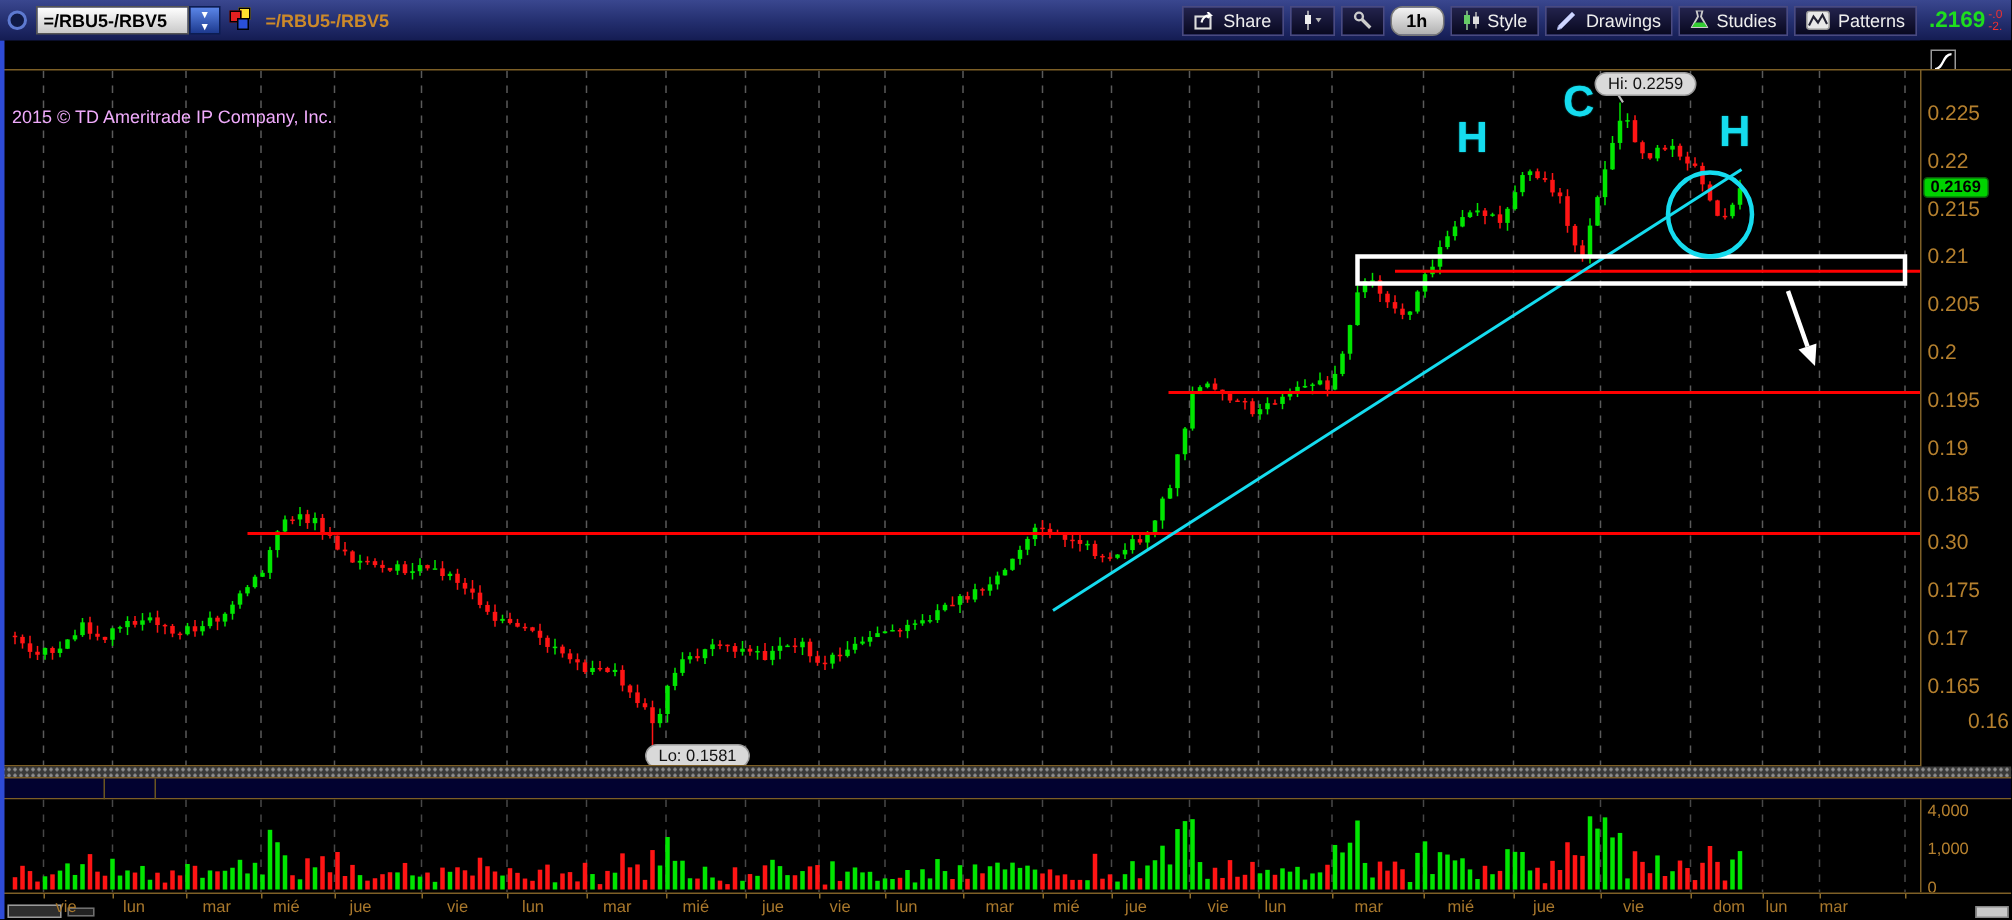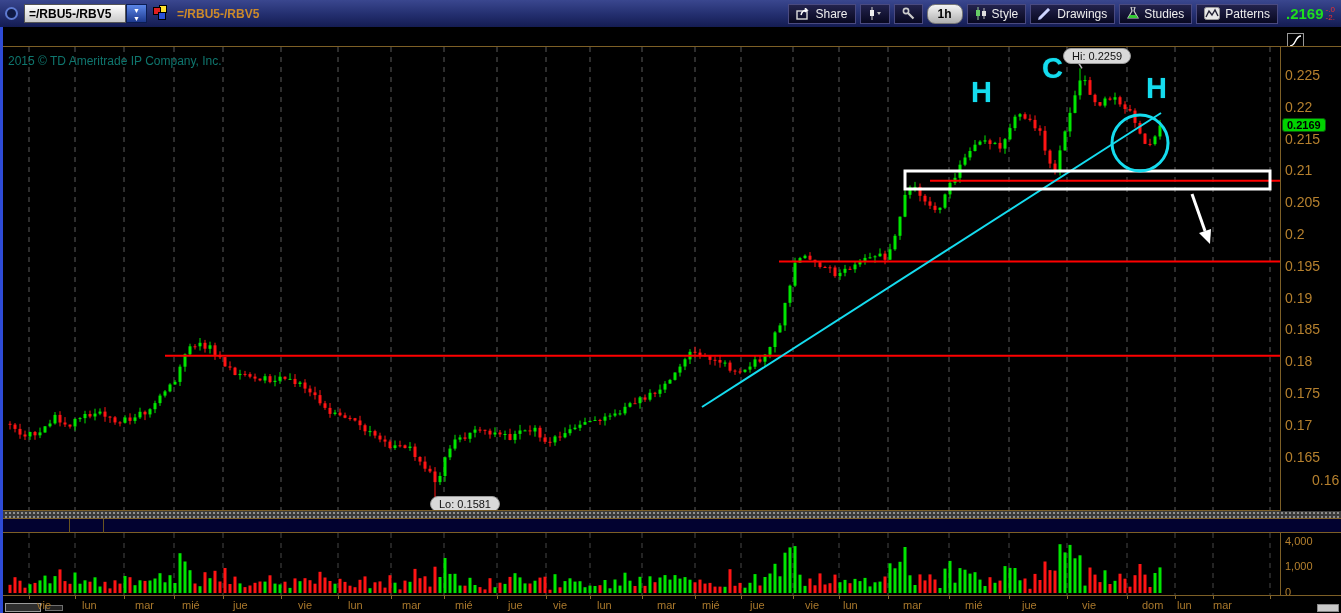--- a/index.html
+++ b/index.html
@@ -37,21 +37,21 @@
   .dcell { height:100%; font-size:11px; color:#dcdcdc; padding:2px 0 0 6px; border-right:1px solid #6a5520; white-space:nowrap; }
   .dcell.sym { color:#2ecc2e; width:120px; }
   .d1 { width:95px; } .d2 { width:55px; } .d3 { width:55px; } .d4 { width:53px; } .d5 { width:60px; } .d6 { width:56px; }
 
   #axis-top { position:absolute; left:1280px; top:27px; width:61px; height:19px; background:#000; }
   #chart-mode-icon { position:absolute; left:1287px; top:33px; width:17px; height:17px; border:1px solid #999; background:#000; }
 
   
   #price-panel { position:absolute; left:0; top:46px; width:1280px; height:465px; background:#000;
     border-top:1px solid #7d5f26; border-bottom:1px solid #7d5f26; overflow:hidden; }
-  #copyright { position:absolute; left:8px; top:7px; color:#0f766e; font-size:12px; }
+  #copyright { position:absolute; left:8px; top:24px; color:#f0abfc; font-size:12px; }
   .cyan-letter { position:absolute; color:#15dcef; font-size:29px; font-weight:bold; text-shadow:0 0 1px #0aa; }
   #hi-bubble, #lo-bubble { position:absolute; background:#d9d9d9; border:1px solid #9a9a9a; border-radius:8px;
     color:#111; font-size:11px; padding:1px 8px; white-space:nowrap; }
   #price-axis { position:absolute; left:1280px; top:46px; width:61px; height:465px; background:#000;
     border-top:1px solid #7d5f26; border-left:1px solid #7d5f26; }
   .ptick { position:absolute; left:4px; color:#b5802e; font-size:14px; }
   #price-bubble { position:absolute; left:1px; background:#00d300; border:1px solid #0a5a0a; border-radius:3px;
     color:#000; font-size:11px; font-weight:bold; padding:0 4px; }
 
   
@@ -672,21 +672,21 @@
     <div id="price-bubble" style="top: 71px;">0.2169</div>
   <div class="ptick" style="top: 20px;">0.225</div>
       <div class="ptick" style="top: 52px;">0.22</div>
       <div class="ptick" style="top: 84px;">0.215</div>
       <div class="ptick" style="top: 115px;">0.21</div>
       <div class="ptick" style="top: 147px;">0.205</div>
       <div class="ptick" style="top: 179px;">0.2</div>
       <div class="ptick" style="top: 211px;">0.195</div>
       <div class="ptick" style="top: 243px;">0.19</div>
       <div class="ptick" style="top: 274px;">0.185</div>
-      <div class="ptick" style="top: 306px;">0.18</div>
+      <div class="ptick" style="top: 306px;">0.30</div>
       <div class="ptick" style="top: 338px;">0.175</div>
       <div class="ptick" style="top: 370px;">0.17</div>
       <div class="ptick" style="top: 402px;">0.165</div>
       <div class="ptick" style="top: 425px; padding-left: 27px;">0.16</div>
     </div>
 
   <div id="splitter"></div>
 
   <div id="vol-header">
     <div class="vcell vl">Volume</div>

